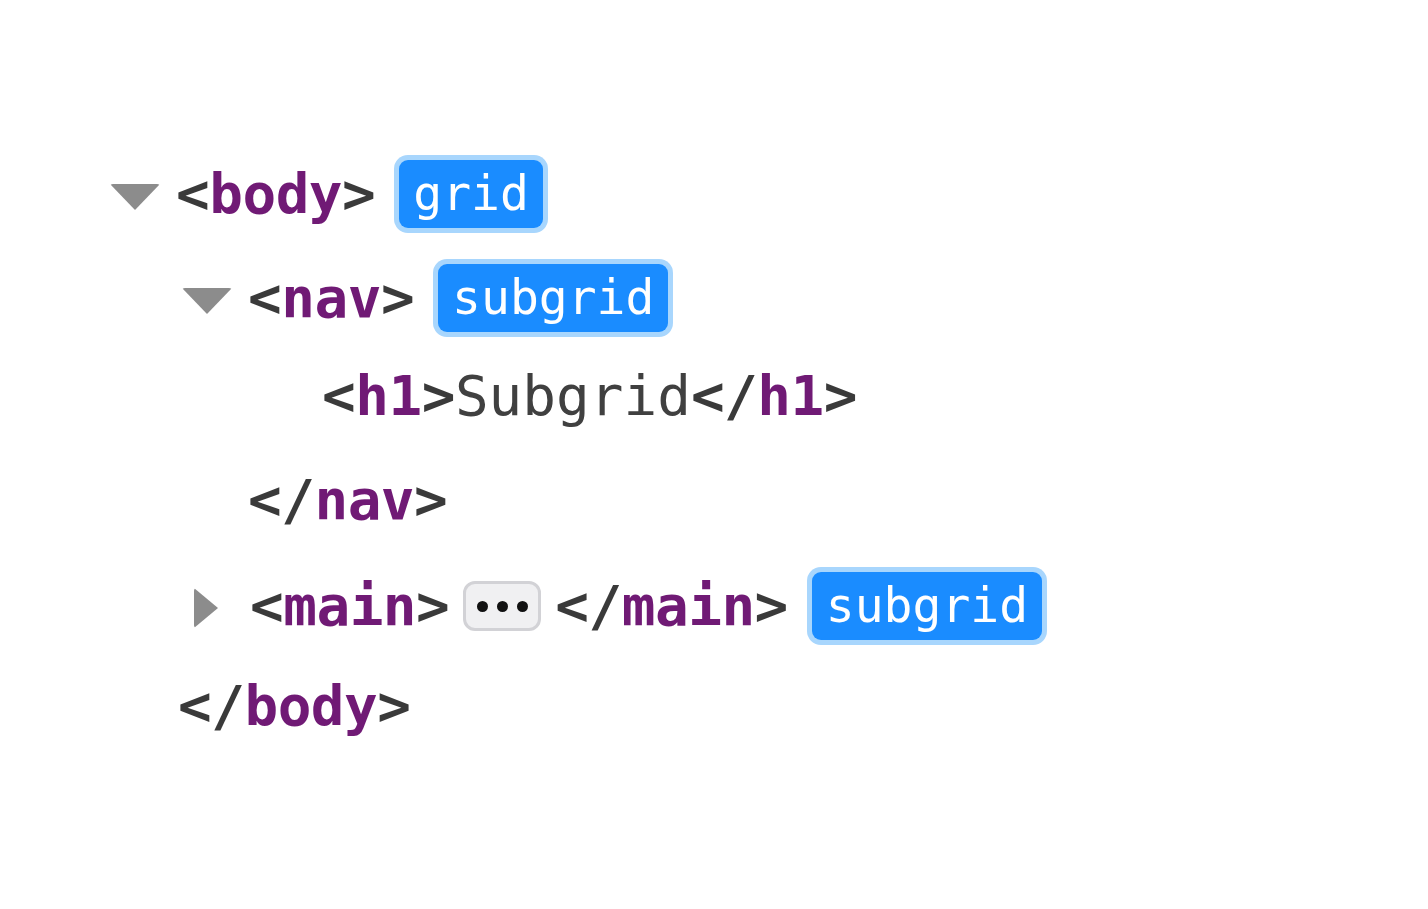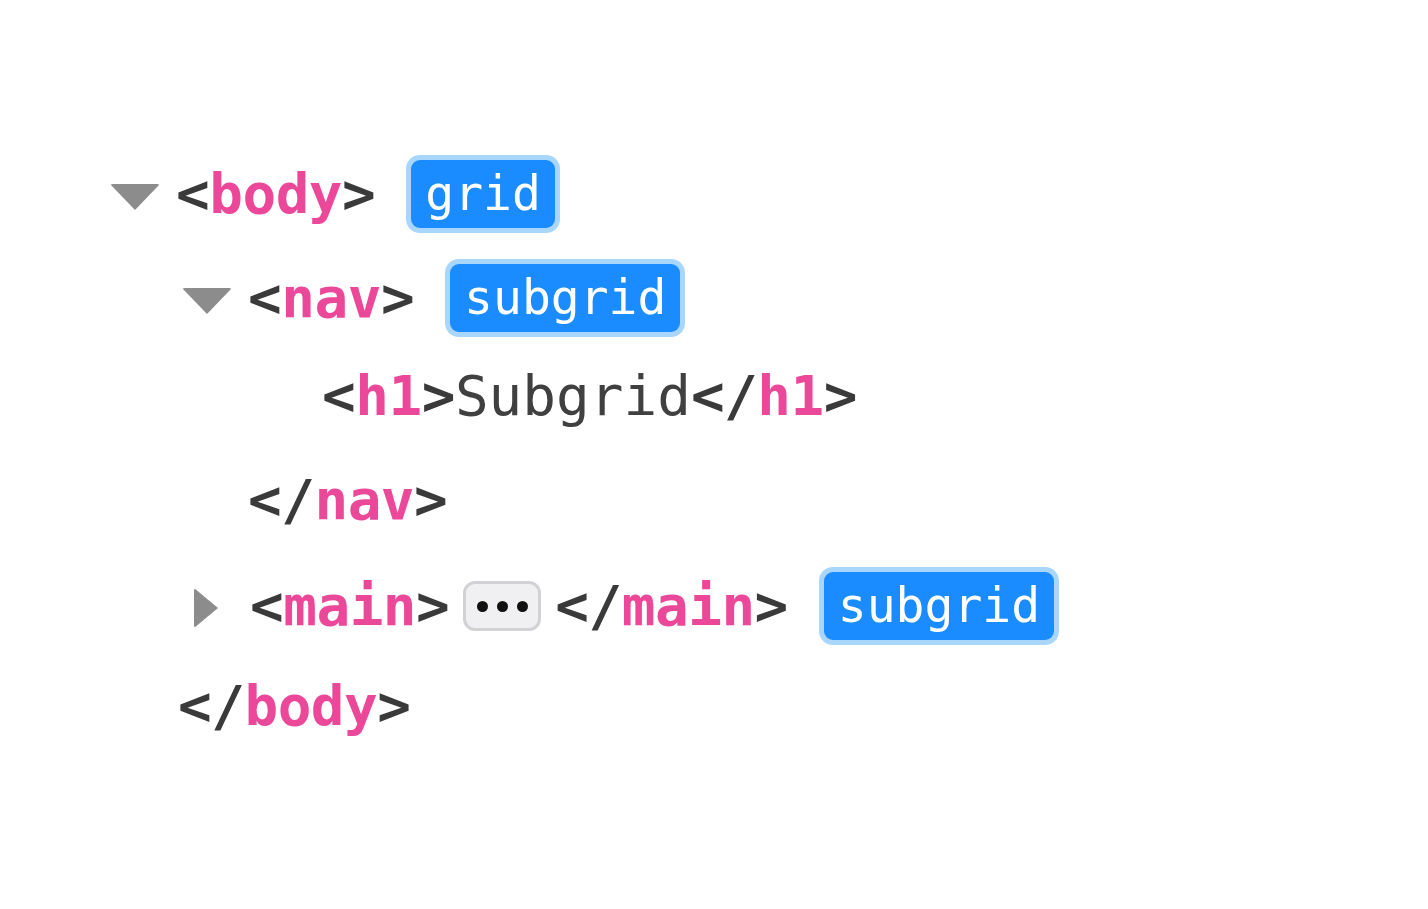--- a/index.html
+++ b/index.html
@@ -41,21 +41,21 @@
   .row-nav-close { left: 248px; top: 472px; }
   .row-main      { left: 192px; top: 572px; }
   .row-body-close{ left: 178px; top: 678px; }
 
   
   .punct {
     color: #3a3a3a;
     font-weight: 700;
   }
   .tag {
-    color: #ec4899;
+    color: #701a75;
     font-weight: 700;
   }
   .text-node {
     color: #404040;
     font-weight: 400;
     letter-spacing: 0px;
   }
 
   
   .twisty {
@@ -96,21 +96,21 @@
     border-top: 20px solid transparent;
     border-bottom: 20px solid transparent;
     border-left: 24px solid #8c8c8c;
     border-radius: 3px;
   }
 
   
   .badge-wrap {
     display: inline-flex;
     align-items: center;
-    margin-left: 36px;
+    margin-left: 24px;
     flex: 0 0 auto;
   }
   .badge {
     display: inline-flex;
     align-items: center;
     justify-content: center;
     background: #1a8cff;
     color: #ffffff;
     font-family: "DejaVu Sans Mono", "Liberation Mono", monospace;
     font-size: 48px;

